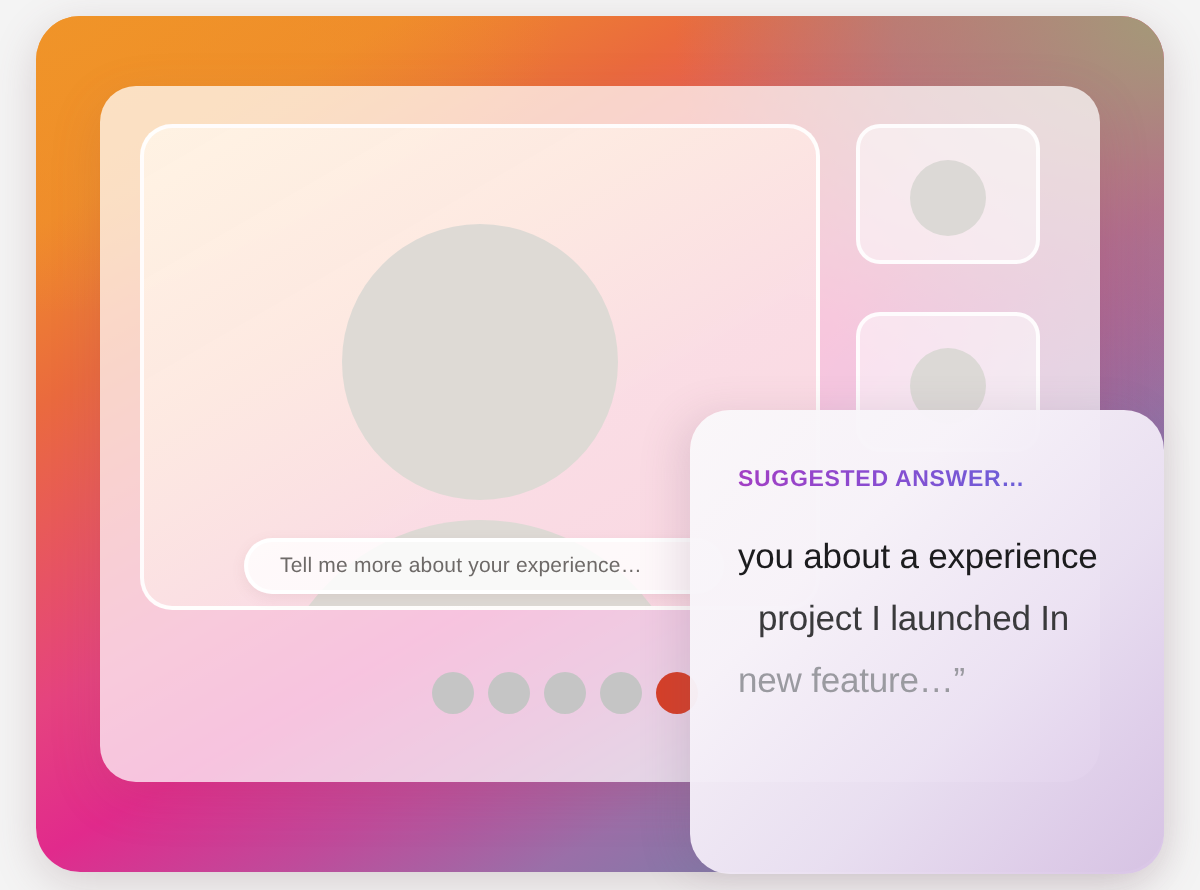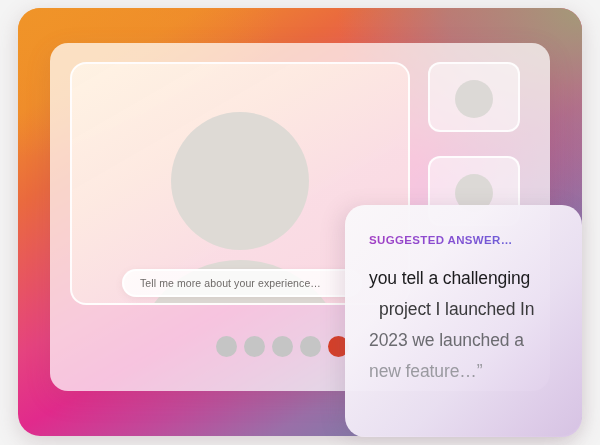--- a/index.html
+++ b/index.html
@@ -243,18 +243,17 @@
   <div class="control-dot"></div>
   <div class="control-dot"></div>
   <div class="control-dot"></div>
   <div class="control-dot"></div>
   <div class="control-dot end-call"></div>
 </div>
 
 <div id="suggested-answer-card">
   <div id="suggested-answer-label">SUGGESTED ANSWER…</div>
   <div id="suggested-answer-body">
-    <span class="answer-line">you tell a challenging</span>
+    <span class="answer-line">you about a experience</span>
     <span class="answer-line fade-1">project I launched In</span>
-    <span class="answer-line fade-2">2023 we launched a</span>
     <span class="answer-line fade-3">new feature…”</span>
   </div>
 </div>
 
 </body></html>

